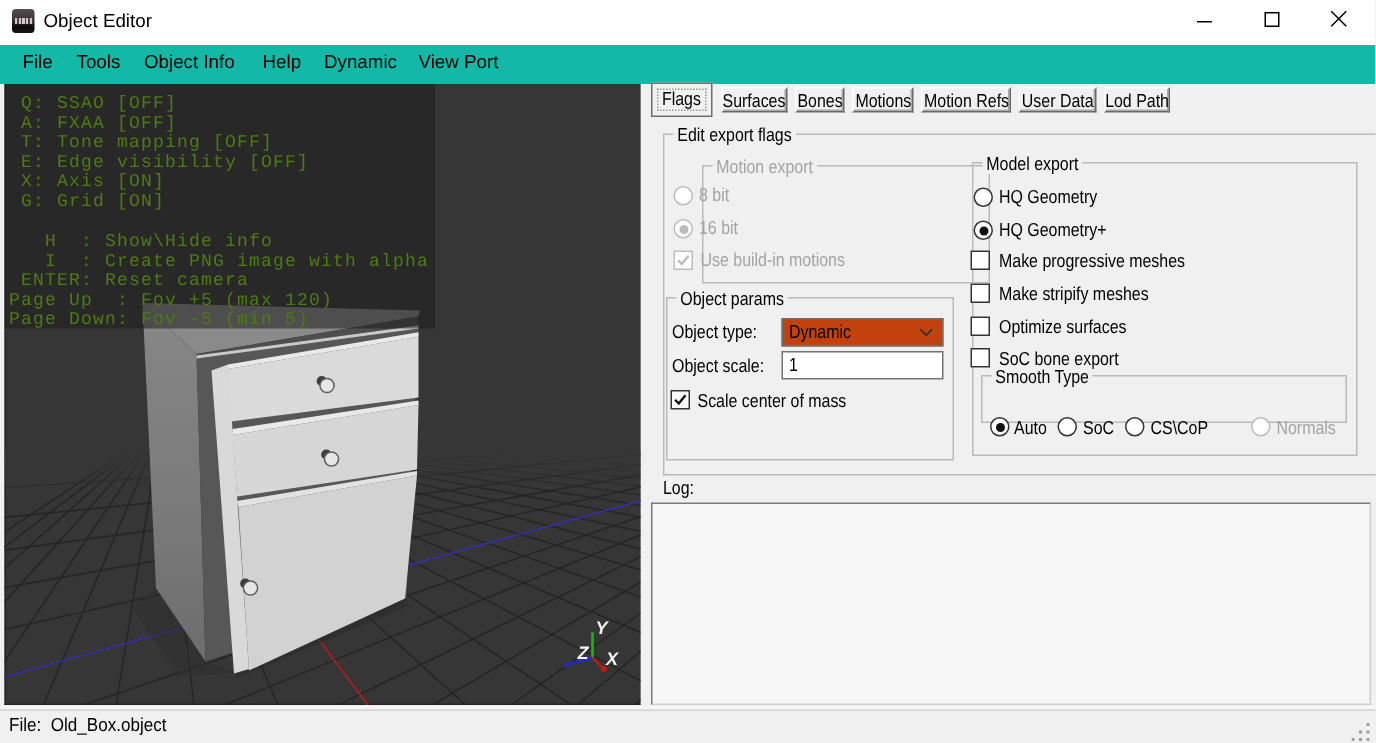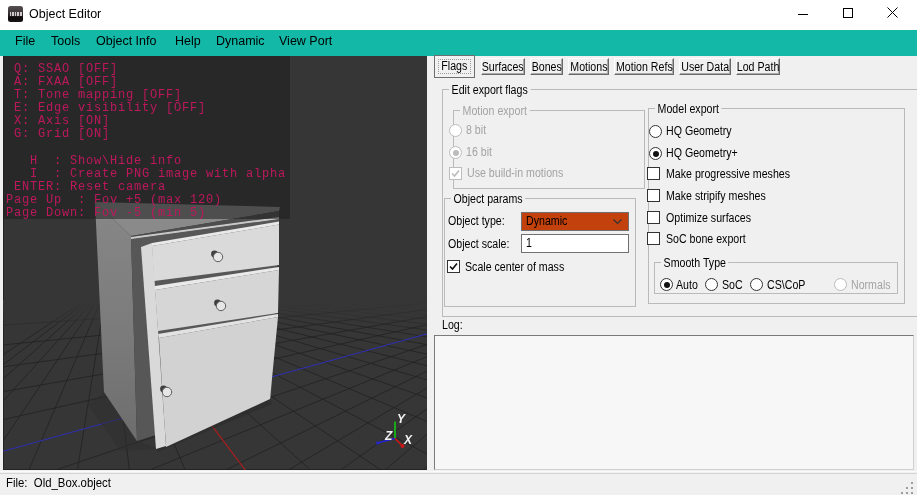--- a/index.html
+++ b/index.html
@@ -138,21 +138,21 @@
     <rect x="3" y="56" width="287" height="163" fill="#1e1e1e" opacity="0.55"></rect>
     <line x1="395.0" y1="438.5" x2="395.0" y2="421.5" stroke="#16b516" stroke-width="1.8"></line>
     <line x1="395.0" y1="438.5" x2="377.0" y2="443.0" stroke="#2525d8" stroke-width="1.6"></line>
     <polygon points="376.5,441.3 376.5,445.1 381.0,442.7" fill="#2525d8"></polygon>
     <line x1="395.0" y1="438.5" x2="402.0" y2="445.5" stroke="#cc1616" stroke-width="1.6"></line>
     <circle cx="402.5" cy="446.0" r="2" fill="#cc1616"></circle>
     <text x="397.0" y="422.5" font-family="Liberation Sans,sans-serif" font-size="12" font-style="italic" font-weight="bold" fill="#f2f2f2">Y</text>
     <text x="385.0" y="439.5" font-family="Liberation Sans,sans-serif" font-size="12" font-style="italic" font-weight="bold" fill="#f2f2f2">Z</text>
     <text x="404.0" y="443.5" font-family="Liberation Sans,sans-serif" font-size="12" font-style="italic" font-weight="bold" fill="#f2f2f2">X</text>
   </svg>
-  <pre class="abs" style="left:6px;top:62.5px;margin:0;font-family:'Liberation Mono',monospace;font-size:12px;line-height:13.15px;color:#be185d;letter-spacing:0.8px"> Q: SSAO [OFF]
+  <pre class="abs" style="left:6px;top:62.5px;margin:0;font-family:'Liberation Mono',monospace;font-size:12px;line-height:13.15px;color:#4d7c0f;letter-spacing:0.8px"> Q: SSAO [OFF]
  A: FXAA [OFF]
  T: Tone mapping [OFF]
  E: Edge visibility [OFF]
  X: Axis [ON]
  G: Grid [ON]
 
    H  : Show\Hide info
    I  : Create PNG image with alpha
  ENTER: Reset camera
 Page Up  : Fov +5 (max 120)
@@ -180,21 +180,21 @@
     <span>User Data</span>
   </div>
   <div class="tab" style="left:736px;width:42px">
     <span>Lod Path</span>
   </div>
 
   <div class="grp" style="left:442px;top:89px;width:477px;height:226px">
     <span class="lab">Edit export flags</span>
   </div>
 
-  <div class="grp" style="left:453px;top:110px;width:190px;height:77px">
+  <div class="grp" style="left:468px;top:110px;width:190px;height:77px">
     <span class="lab gray">Motion export</span>
   </div>
   <div class="radio dis" style="left:449px;top:124px"></div>
 <div class="lbl gray" style="left:466px;top:124px">8 bit</div>
   <div class="radio dis on" style="left:449px;top:146px"></div>
 <div class="lbl gray" style="left:466px;top:146px">16 bit</div>
   <div class="check" style="left:449px;top:167px;border-color:#bcbcbc"><svg width="11" height="11" viewBox="0 0 11 11">
       <path d="M2,5.5 L4.5,8 L9,2.5" stroke="#bcbcbc" stroke-width="1.6" fill="none"></path>
     </svg></div>
   <div class="lbl gray" style="left:467px;top:167px">Use build-in motions</div>
@@ -227,21 +227,21 @@
 <div class="lbl" style="left:666px;top:147px">HQ Geometry+</div>
   <div class="check" style="left:647px;top:167px"></div>
 <div class="lbl" style="left:666px;top:168px">Make progressive meshes</div>
   <div class="check" style="left:647px;top:189px"></div>
 <div class="lbl" style="left:666px;top:190px">Make stripify meshes</div>
   <div class="check" style="left:647px;top:211px"></div>
 <div class="lbl" style="left:666px;top:212px">Optimize surfaces</div>
   <div class="check" style="left:647px;top:232px"></div>
 <div class="lbl" style="left:666px;top:233px">SoC bone export</div>
 
-  <div class="grp" style="left:654px;top:262px;width:242px;height:30px">
+  <div class="grp" style="left:654px;top:250px;width:242px;height:30px">
     <span class="lab">Smooth Type</span>
   </div>
   <div class="radio on" style="left:660px;top:278px"></div>
 <div class="lbl" style="left:676px;top:279px">Auto</div>
   <div class="radio" style="left:705px;top:278px"></div>
 <div class="lbl" style="left:722px;top:279px">SoC</div>
   <div class="radio" style="left:750px;top:278px"></div>
 <div class="lbl" style="left:767px;top:279px">CS\CoP</div>
   <div class="radio dis" style="left:834px;top:278px"></div>
 <div class="lbl gray" style="left:851px;top:279px">Normals</div>

